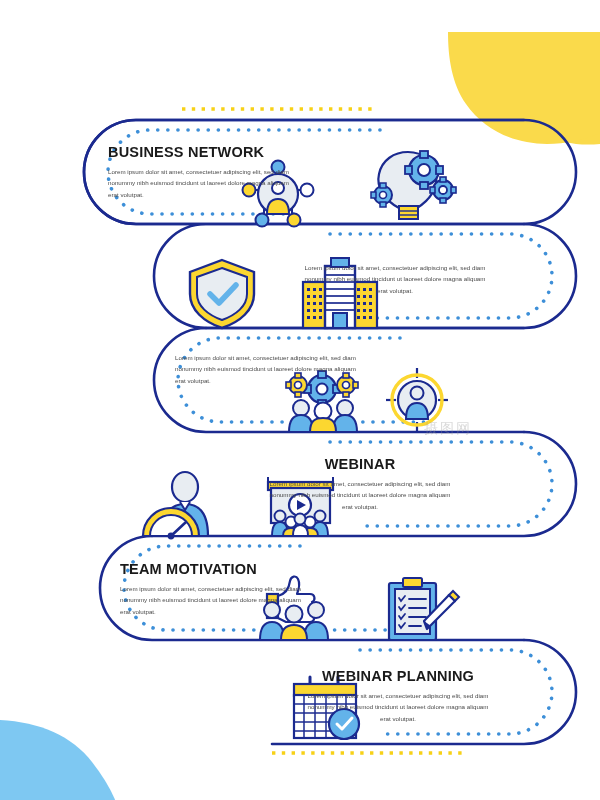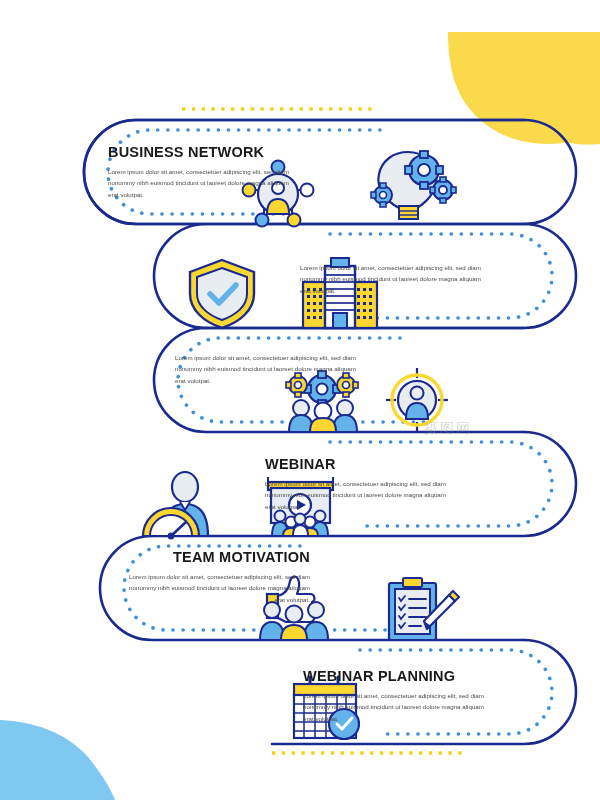--- a/index.html
+++ b/index.html
@@ -39,21 +39,21 @@
     line-height: 1.1;
     white-space: nowrap;
   }
   .step-body {
     font-size: 6.2px;
     line-height: 1.85;
     color: #4a4a4a;
     margin: 0;
   }
   .align-left { text-align: left; }
-  .align-right { text-align: left; }
+  .align-right { text-align: center; }
   .watermark {
     position: absolute;
     color: rgba(150,150,150,0.35);
     font-size: 14px;
     letter-spacing: 2px;
     user-select: none;
   }
 </style>
 </head>
 <body>
@@ -348,21 +348,21 @@
 
   <div class="step-text align-left" style="left:175px; top:320px;">
     <div class="step-body">Lorem ipsum dolor sit amet, consectetuer adipiscing elit, sed diam nonummy nibh euismod tincidunt ut laoreet dolore magna aliquam erat volutpat.</div>
   </div>
 
   <div class="step-text align-right" style="left:265px; top:425px;">
     <div class="step-title">WEBINAR</div>
     <div class="step-body">Lorem ipsum dolor sit amet, consectetuer adipiscing elit, sed diam nonummy nibh euismod tincidunt ut laoreet dolore magna aliquam erat volutpat.</div>
   </div>
 
-  <div class="step-text align-left" style="left:120px; top:518px;text-align:right;">
+  <div class="step-text align-left" style="left:120px; top:530px;">
     <div class="step-title">TEAM MOTIVATION</div>
     <div class="step-body">Lorem ipsum dolor sit amet, consectetuer adipiscing elit, sed diam nonummy nibh euismod tincidunt ut laoreet dolore magna aliquam erat volutpat.</div>
   </div>
 
   <div class="step-text align-right" style="left:303px; top:637px;">
     <div class="step-title">WEBINAR PLANNING</div>
     <div class="step-body">Lorem ipsum dolor sit amet, consectetuer adipiscing elit, sed diam nonummy nibh euismod tincidunt ut laoreet dolore magna aliquam erat volutpat.</div>
   </div>
 
   <div class="watermark" style="left:424px; top:388px;">摄图网</div>

